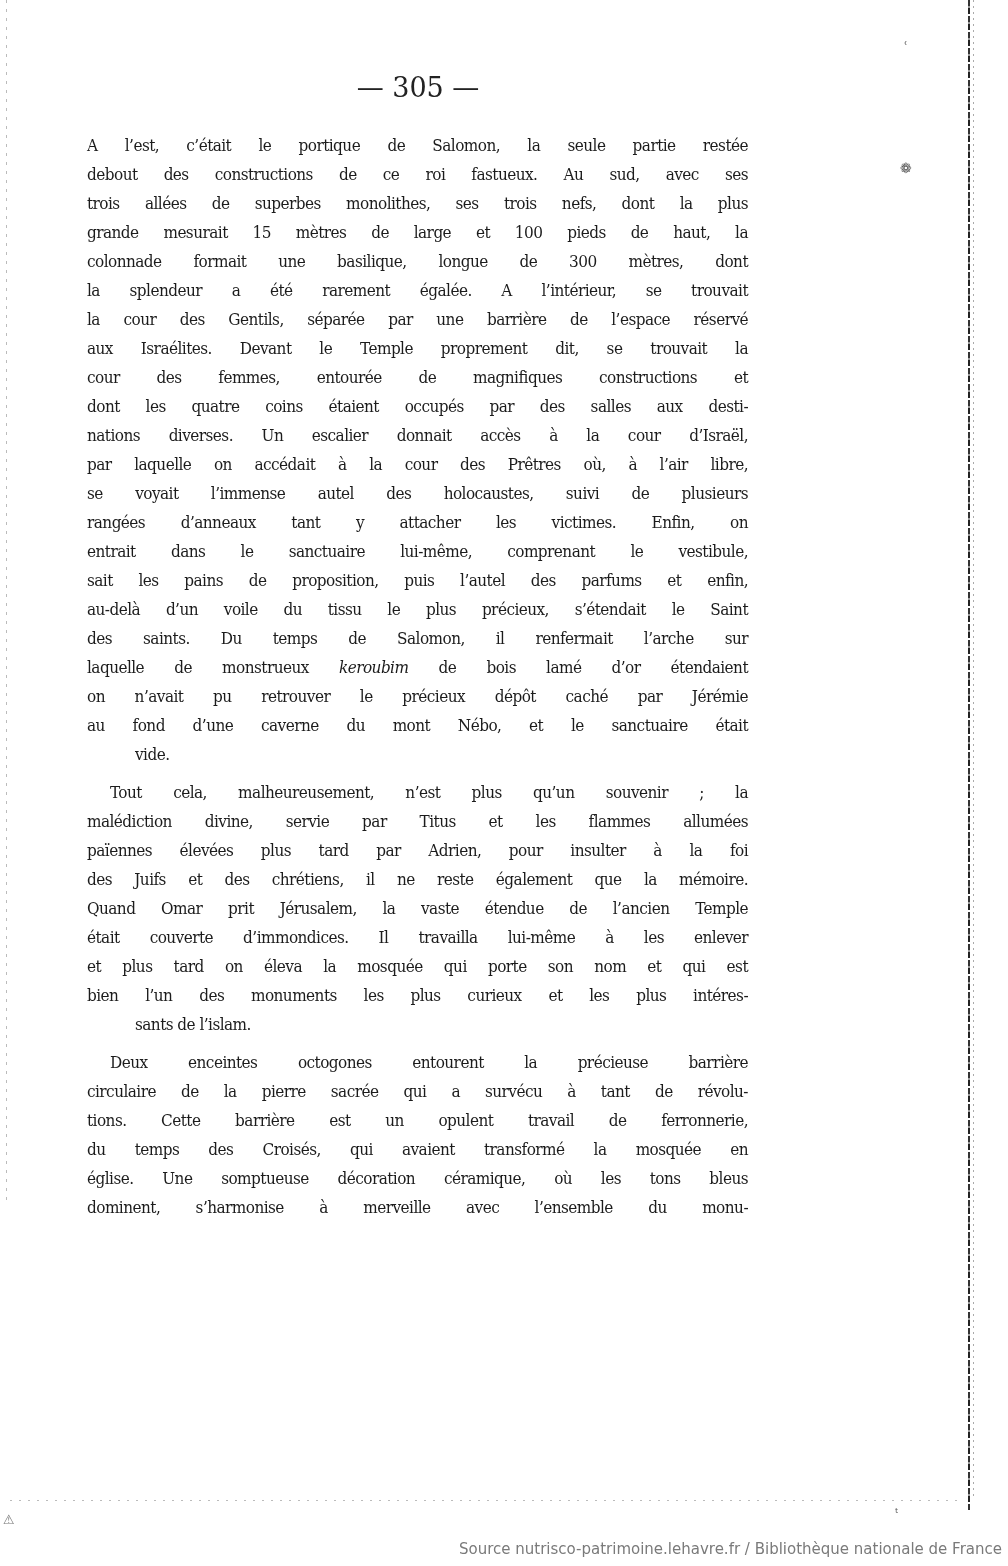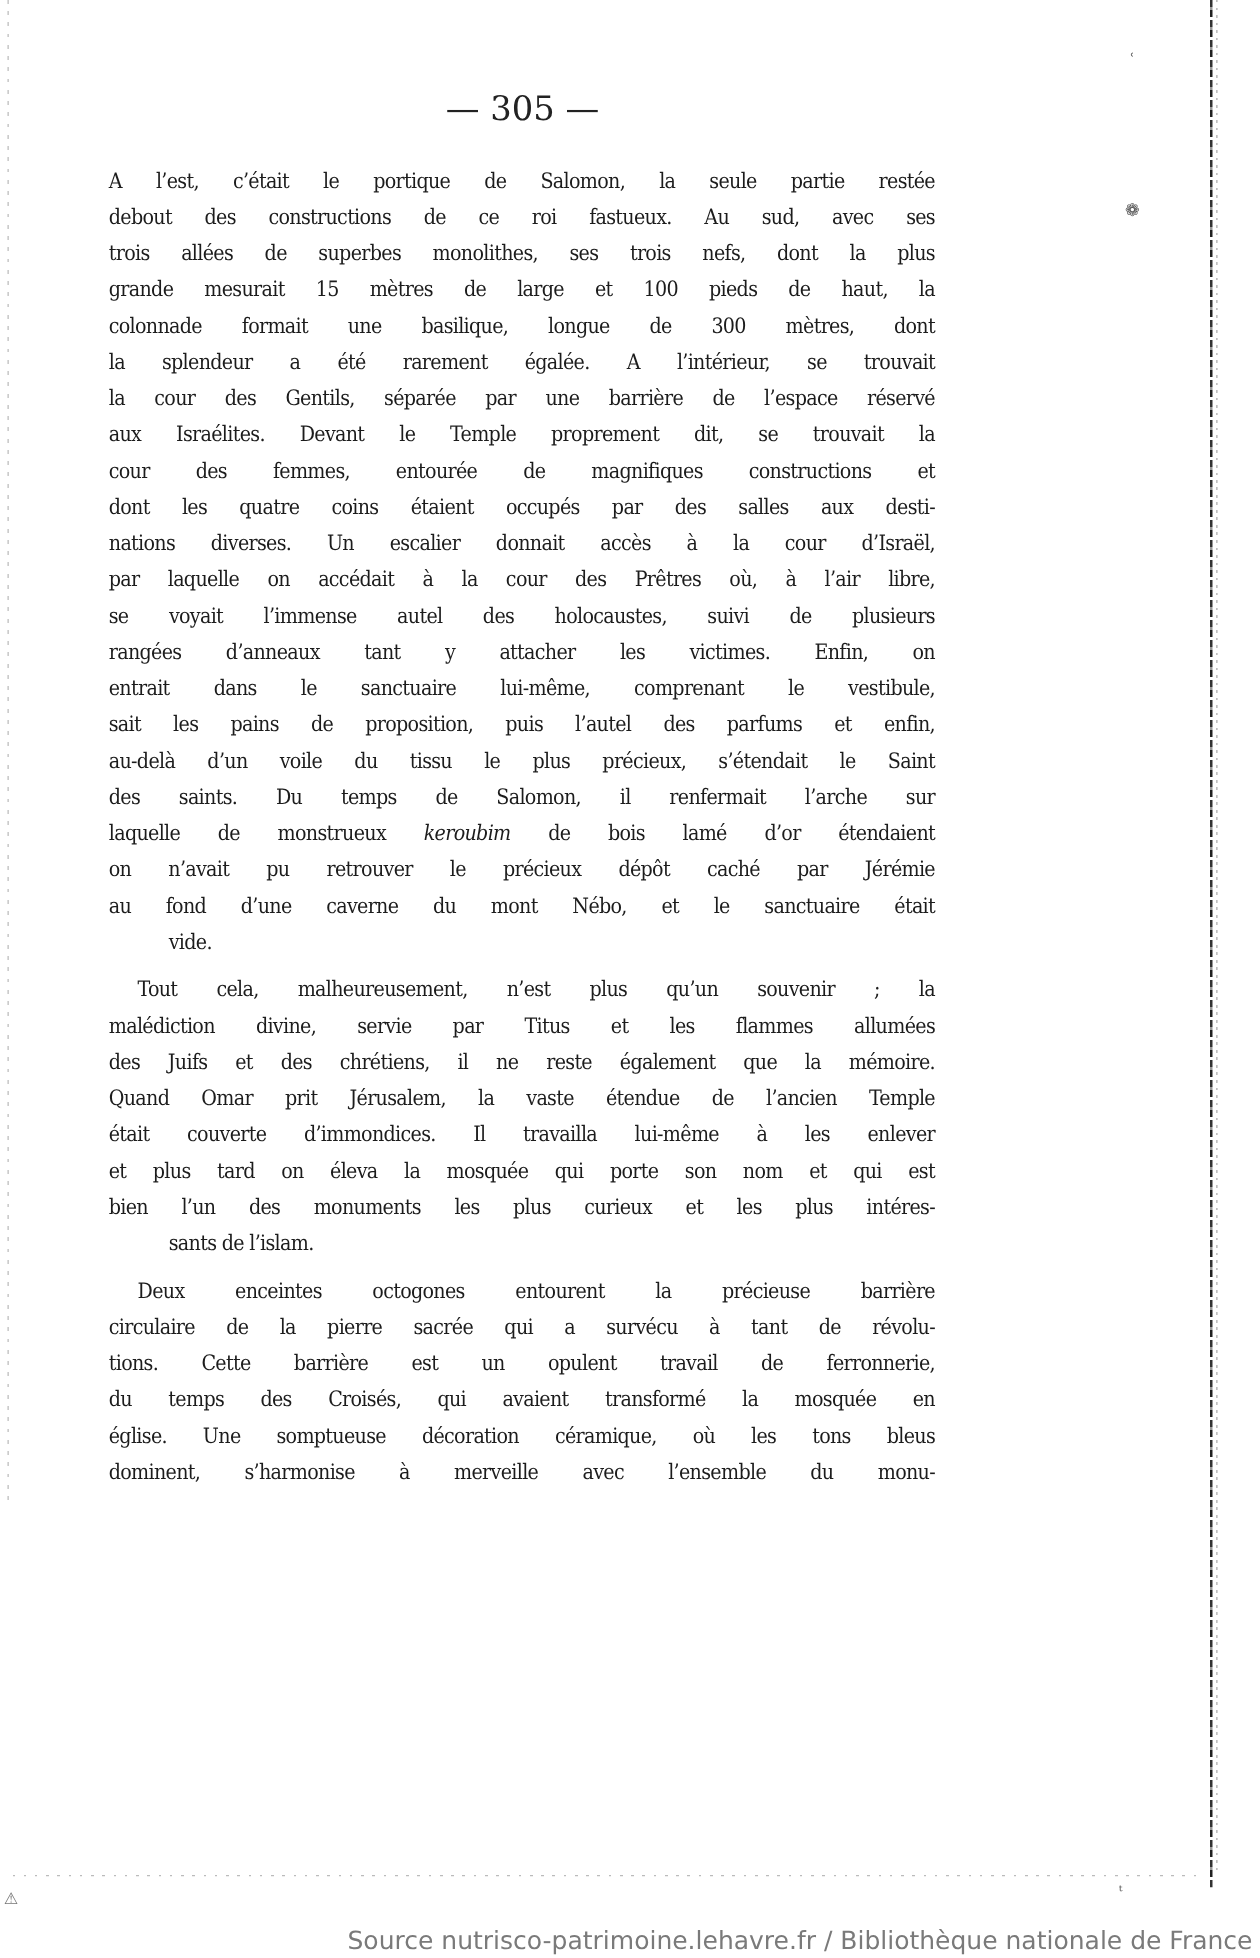--- a/index.html
+++ b/index.html
@@ -95,21 +95,21 @@
     .speck {
       position: absolute;
       color: #555;
       font-size: 12px;
     }
     .source-credit {
       position: absolute;
       right: 6px;
       top: 1540px;
       font-family: "DejaVu Sans", "Liberation Sans", sans-serif;
-      font-size: 20px;
+      font-size: 15px;
       color: #7a7a7a;
       white-space: nowrap;
     }
     .corner-mark {
       position: absolute;
       left: 3px;
       top: 1512px;
       font-family: "DejaVu Sans", sans-serif;
       font-size: 13px;
       color: #777;
@@ -152,20 +152,21 @@
       <p>des saints. Du temps de Salomon, il renfermait l’arche sur</p>
       <p><span>laquelle de monstrueux</span> <em>keroubim</em> <span>de bois lamé d’or étendaient</span></p>
       <p>on n’avait pu retrouver le précieux dépôt caché par Jérémie</p>
       <p>au fond d’une caverne du mont Nébo, et le sanctuaire était</p>
       <p class="para-end">vide.</p>
     </div>
 
     <div>
       <p class="indent">Tout cela, malheureusement, n’est plus qu’un souvenir ; la</p>
       <p>malédiction divine, servie par Titus et les flammes allumées</p>
+      <p>païennes élevées plus tard par Adrien, pour insulter à la foi</p>
       <p>des Juifs et des chrétiens, il ne reste également que la mémoire.</p>
       <p>Quand Omar prit Jérusalem, la vaste étendue de l’ancien Temple</p>
       <p>était couverte d’immondices. Il travailla lui-même à les enlever</p>
       <p>et plus tard on éleva la mosquée qui porte son nom et qui est</p>
       <p>bien l’un des monuments les plus curieux et les plus intéres-</p>
       <p class="para-end">sants de l’islam.</p>
     </div>
 
     <div>
       <p class="indent">Deux enceintes octogones entourent la précieuse barrière</p>

